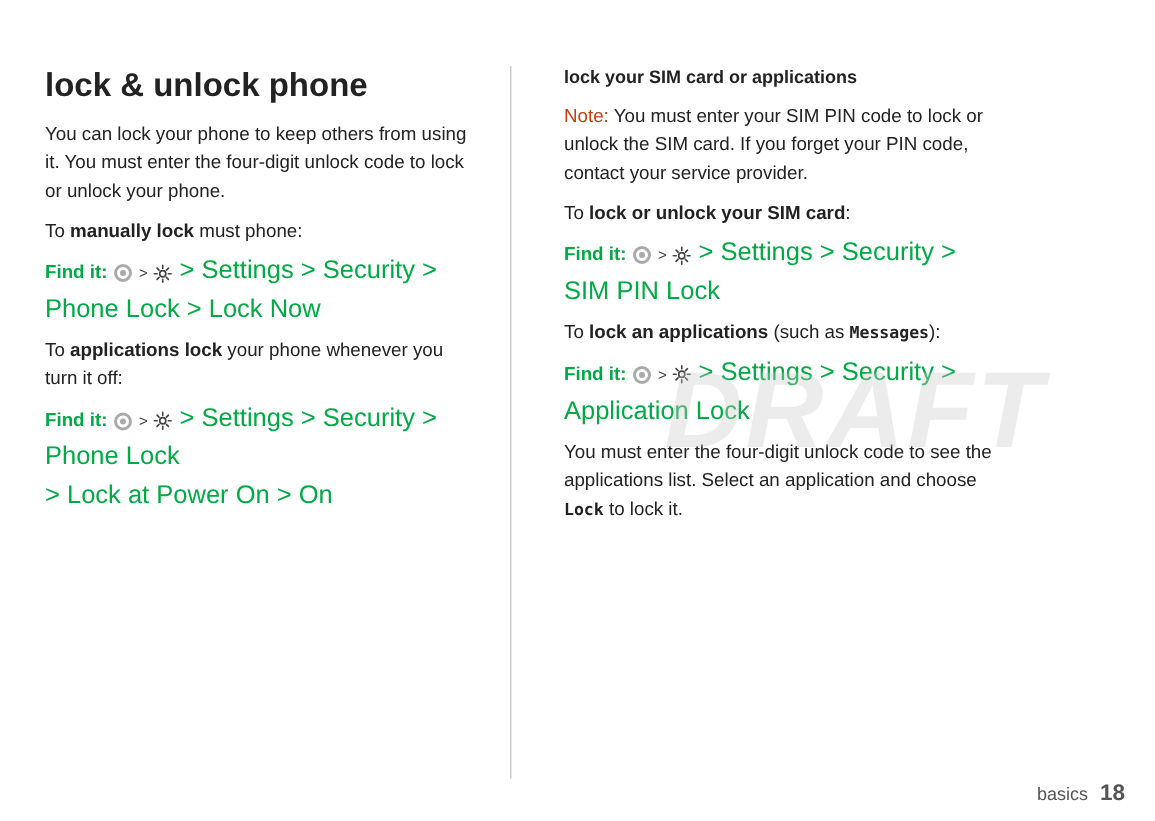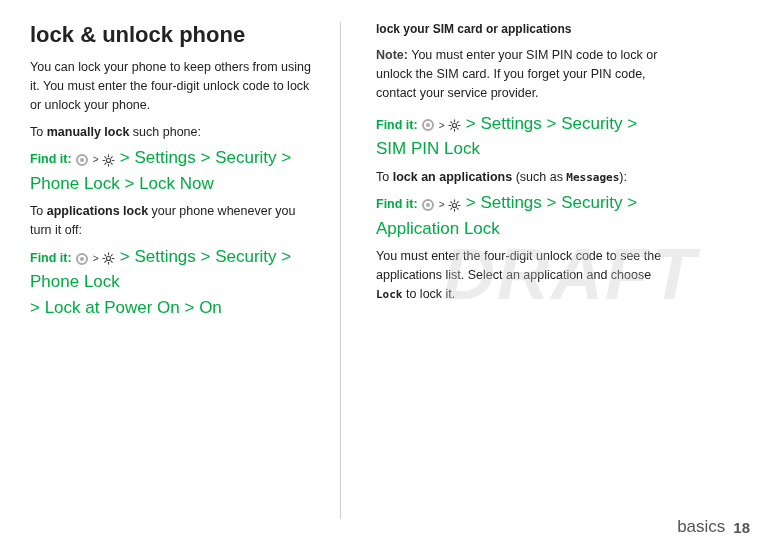--- a/index.html
+++ b/index.html
@@ -10,21 +10,21 @@
       font-size: 13px;
       background: #fff;
       color: #222;
       overflow: hidden;
       position: relative;
     }
     .page-container {
       display: flex;
       width: 696px;
       height: 547px;
-      padding: 22px 30px 28px 30px;
+      padding: 44px 30px 28px 30px;
       gap: 30px;
     }
     .left-column {
       flex: 1;
       padding-right: 20px;
       border-right: 1px solid #ccc;
     }
     .right-column {
       flex: 1;
       padding-left: 5px;
@@ -47,22 +47,22 @@
       color: #00aa44;
       font-weight: bold;
       line-height: 1.5;
       margin-bottom: 4px;
     }
     .find-it .path-text {
       font-weight: normal;
       font-size: 17px;
     }
     .note-label {
-      color: #404040;
-      font-weight: bold;
+      color: #c2410c;
+      font-weight: normal;
       margin-top: 39px;
     }
     .caution-label {
       color: #00aa44;
       font-weight: bold;
     }
     .bold-inline {
       font-weight: bold;
     }
     .mono-inline {
@@ -79,21 +79,21 @@
     }
     .footer {
       position: absolute;
       bottom: 10px;
       right: 20px;
       display: flex;
       align-items: center;
       gap: 8px;
     }
     .footer-text {
-      font-size: 17px;
+      font-size: 12px;
       color: #555;
     }
     .footer-number {
       font-size: 15px;
       font-weight: bold;
       color: #555;
     }
     .draft-watermark {
       position: absolute;
       right: 73px;
@@ -154,21 +154,21 @@
 <body>
 
 <div class="page-container">
 
   <div class="left-column">
     <h1 class="section-title">lock &amp; unlock phone</h1>
 
     <p class="body-text">You can lock your phone to keep others from using it. You must enter the four-digit unlock code to lock or unlock your phone.</p>
 
     <p class="to-line">
-      <span>To </span><span class="bold-inline">manually lock</span><span> such phone:</span>
+      <span>To </span><span class="bold-inline">manually lock</span><span> must phone:</span>
     </p>
 
     <div class="find-it-block">
       <span class="find-it">
         <span>Find it:</span>
         <span class="icon-bullet"></span>
         <span class="chevron"> &gt; </span>
         <svg class="icon-gear" viewBox="0 0 14 14" fill="none" xmlns="http://www.w3.org/2000/svg">
           <circle cx="7" cy="7" r="2.2" stroke="#444" stroke-width="1.2"></circle>
           <path d="M7 1v2M7 11v2M1 7h2M11 7h2M2.93 2.93l1.41 1.41M9.66 9.66l1.41 1.41M2.93 11.07l1.41-1.41M9.66 4.34l1.41-1.41" stroke="#444" stroke-width="1.2" stroke-linecap="round"></path>
@@ -200,20 +200,23 @@
   </div>
 
   <div class="right-column">
     <h2 class="section-heading">lock your SIM card or applications</h2>
 
     <p class="body-text">
       <span class="note-label">Note:</span><span> You must enter your SIM PIN code to lock or unlock the SIM card. If you forget your PIN code, contact your service provider.</span>
     </p>
 
 
+    <p class="to-line">
+      <span>To </span><span class="bold-inline">lock or unlock your SIM card</span><span>:</span>
+    </p>
 
     <div class="find-it-block">
       <span class="find-it">
         <span>Find it:</span>
         <span class="icon-bullet"></span>
         <span class="chevron"> &gt; </span>
         <svg class="icon-gear" viewBox="0 0 14 14" fill="none" xmlns="http://www.w3.org/2000/svg">
           <circle cx="7" cy="7" r="2.2" stroke="#444" stroke-width="1.2"></circle>
           <path d="M7 1v2M7 11v2M1 7h2M11 7h2M2.93 2.93l1.41 1.41M9.66 9.66l1.41 1.41M2.93 11.07l1.41-1.41M9.66 4.34l1.41-1.41" stroke="#444" stroke-width="1.2" stroke-linecap="round"></path>
         </svg>

